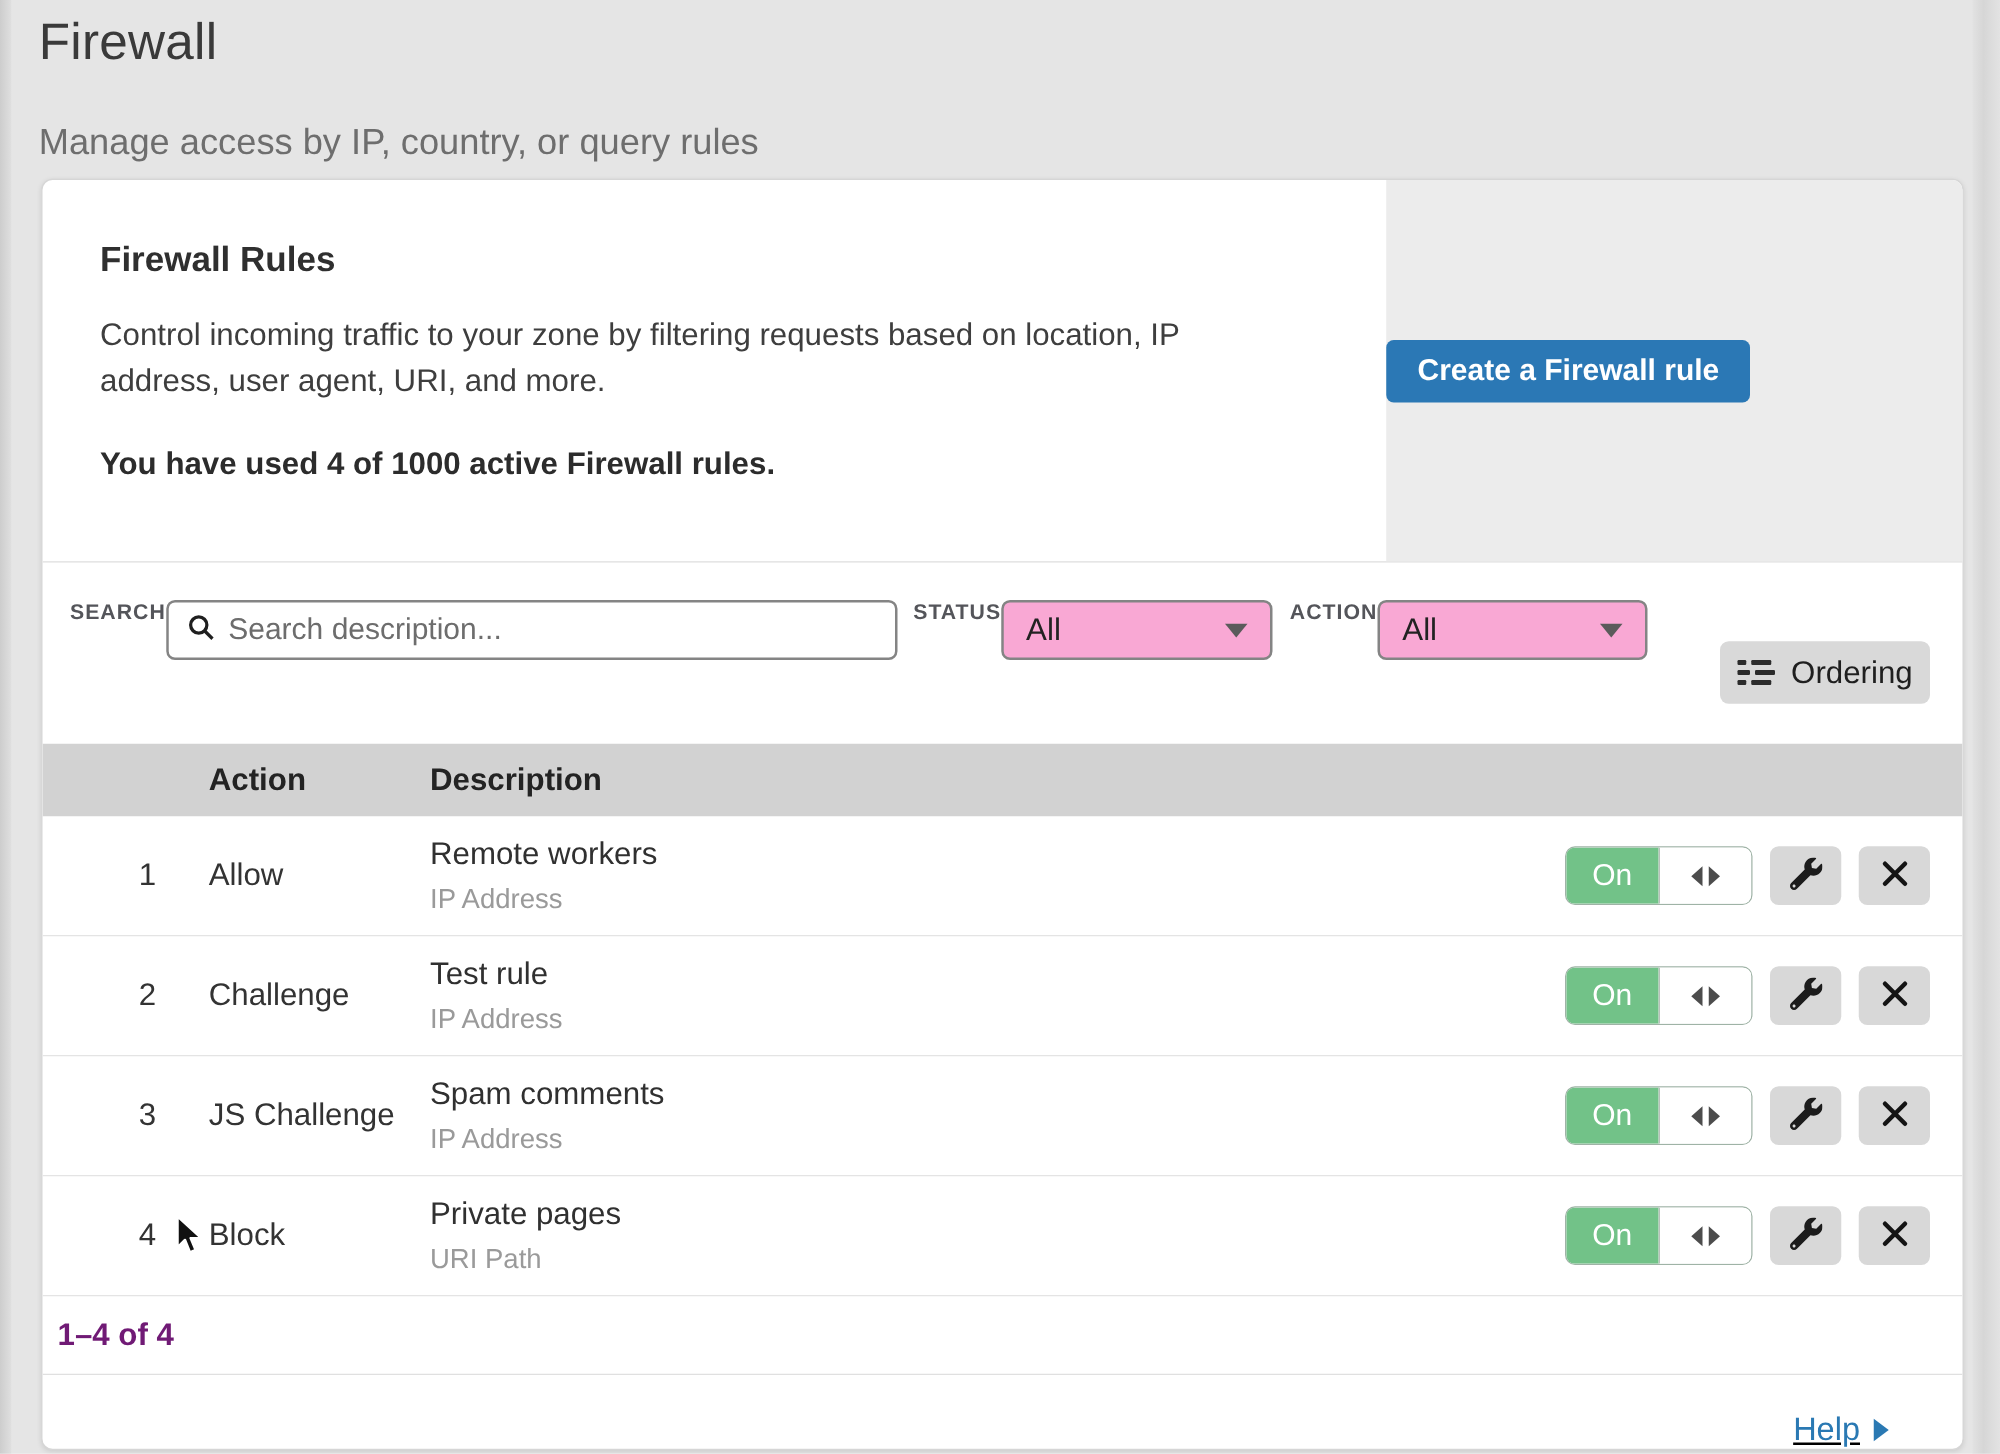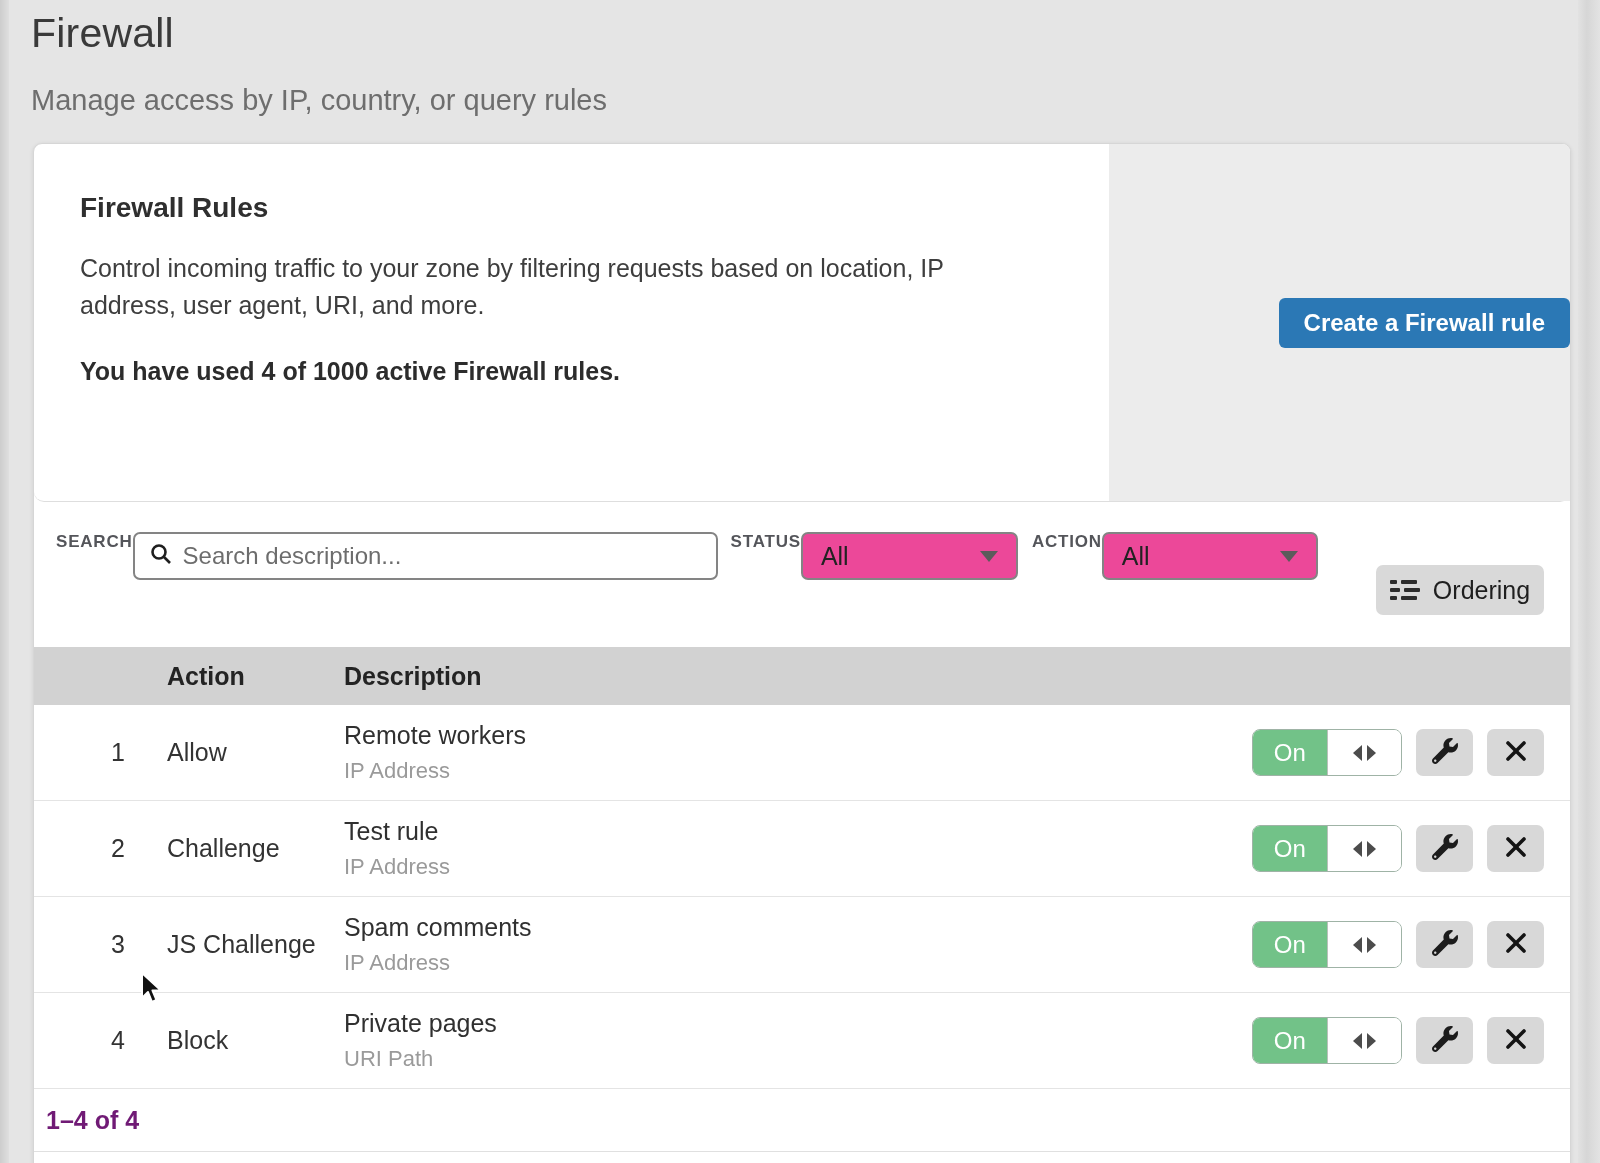--- a/index.html
+++ b/index.html
@@ -15,39 +15,39 @@
     background: linear-gradient(to right, #cdcdcd, #dfdfdf); z-index: 5;
   }
   body::after { 
     content: ""; position: absolute; right: 0; top: 0; bottom: 0; width: 22px;
     background: linear-gradient(to right, #e2e2e2, #d6d6d6 40%, #e3e3e3); z-index: 5;
   }
 
   
   .page-header { padding: 10px 0 0 31px; }
   .page-title { font-size: 41px; font-weight: 500; color: #3a3a3a; letter-spacing: 0.2px; }
-  .page-subtitle { margin-top: 27px; font-size: 29px; font-weight: 400; color: #6e6e6e; }
+  .page-subtitle { margin-top: 41px; font-size: 29px; font-weight: 400; color: #6e6e6e; }
 
   
   .card {
     position: absolute; left: 33px; top: 143px; width: 1538px;
     background: #ffffff; border: 1px solid #d6d6d6; border-radius: 9px;
     box-shadow: 0 1px 4px rgba(0,0,0,0.10);
     display: flex; flex-direction: column; overflow: hidden;
   }
 
   
-  .intro { display: flex; height: 358px; border-bottom: 1px solid #dedede; border-radius: 10px; }
+  .intro { display: flex; height: 306px; border-bottom: 1px solid #dedede; }
   .intro-left { flex: 1; padding: 48px 60px 0 46px; }
   .intro-heading { font-size: 28px; font-weight: 700; color: #2f2f2f; margin-bottom: 26px; }
   .intro-desc { font-size: 25px; color: #3e3e3e; line-height: 37px; max-width: 952px; }
   .intro-usage { margin-top: 33px; font-size: 25px; font-weight: 700; color: #2c2c2c; }
   .intro-right {
     width: 461px; background: #ececec;
-    display: flex; align-items: center; justify-content: flex-end;
+    display: flex; align-items: center; justify-content: flex-start;
   }
   .create-btn {
     background: #2b78b5; color: #ffffff; border: none; border-radius: 6px;
     font-family: inherit; font-size: 24px; font-weight: 700;
     padding: 11px 25px; cursor: pointer;
   }
 
   
   .filters { display: flex; align-items: flex-start; padding: 30px 26px 0 22px; height: 145px; }
   .filter-group { display: flex; flex-direction: row; }
@@ -59,21 +59,21 @@
     width: 585px; height: 48px; background: #fff;
     border: 2px solid #848484; border-radius: 7px;
     display: flex; align-items: center; padding: 10px 14px;
   }
   .search-box input {
     border: none; outline: none; flex: 1; font-family: inherit;
     font-size: 24px; color: #333; margin-left: 10px; background: transparent;
   }
   .search-box input::placeholder { color: #6d6d6d; opacity: 1; }
   .select-box {
-    height: 48px; background: #ec4899; border: 2px solid #848484; border-radius: 7px;
+    height: 48px; background: #f9a8d4; border: 2px solid #848484; border-radius: 7px;
     display: flex; align-items: center; justify-content: space-between;
     padding: 0 18px; font-size: 25px; color: #222; cursor: pointer;
   }
   .select-status { width: 217px; margin-left: 0; }
   .select-action { width: 216px; }
   .gap-a { width: 13px; } .gap-b { width: 14px; }
   .caret-down {
     width: 0; height: 0; border-left: 9px solid transparent;
     border-right: 9px solid transparent; border-top: 11px solid #5b5b5b;
   }

